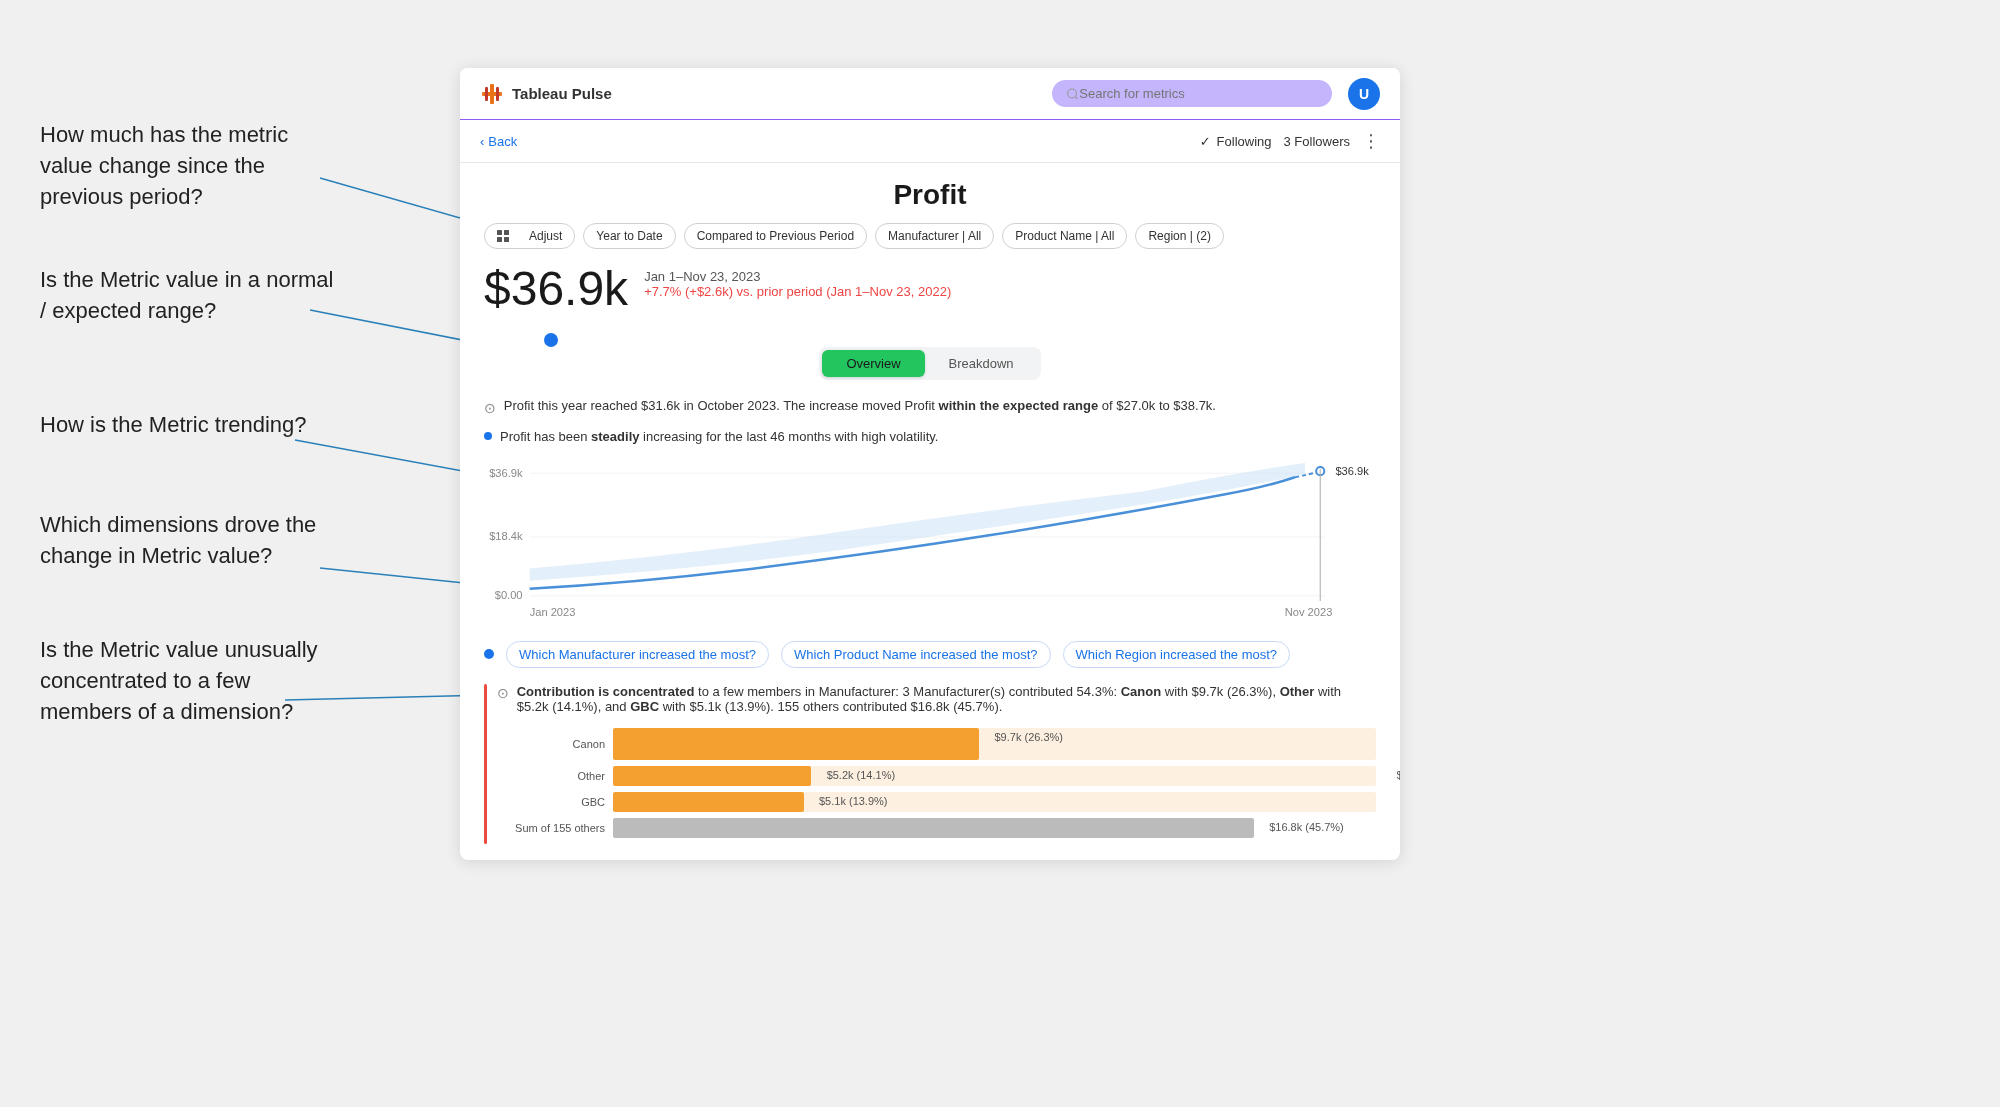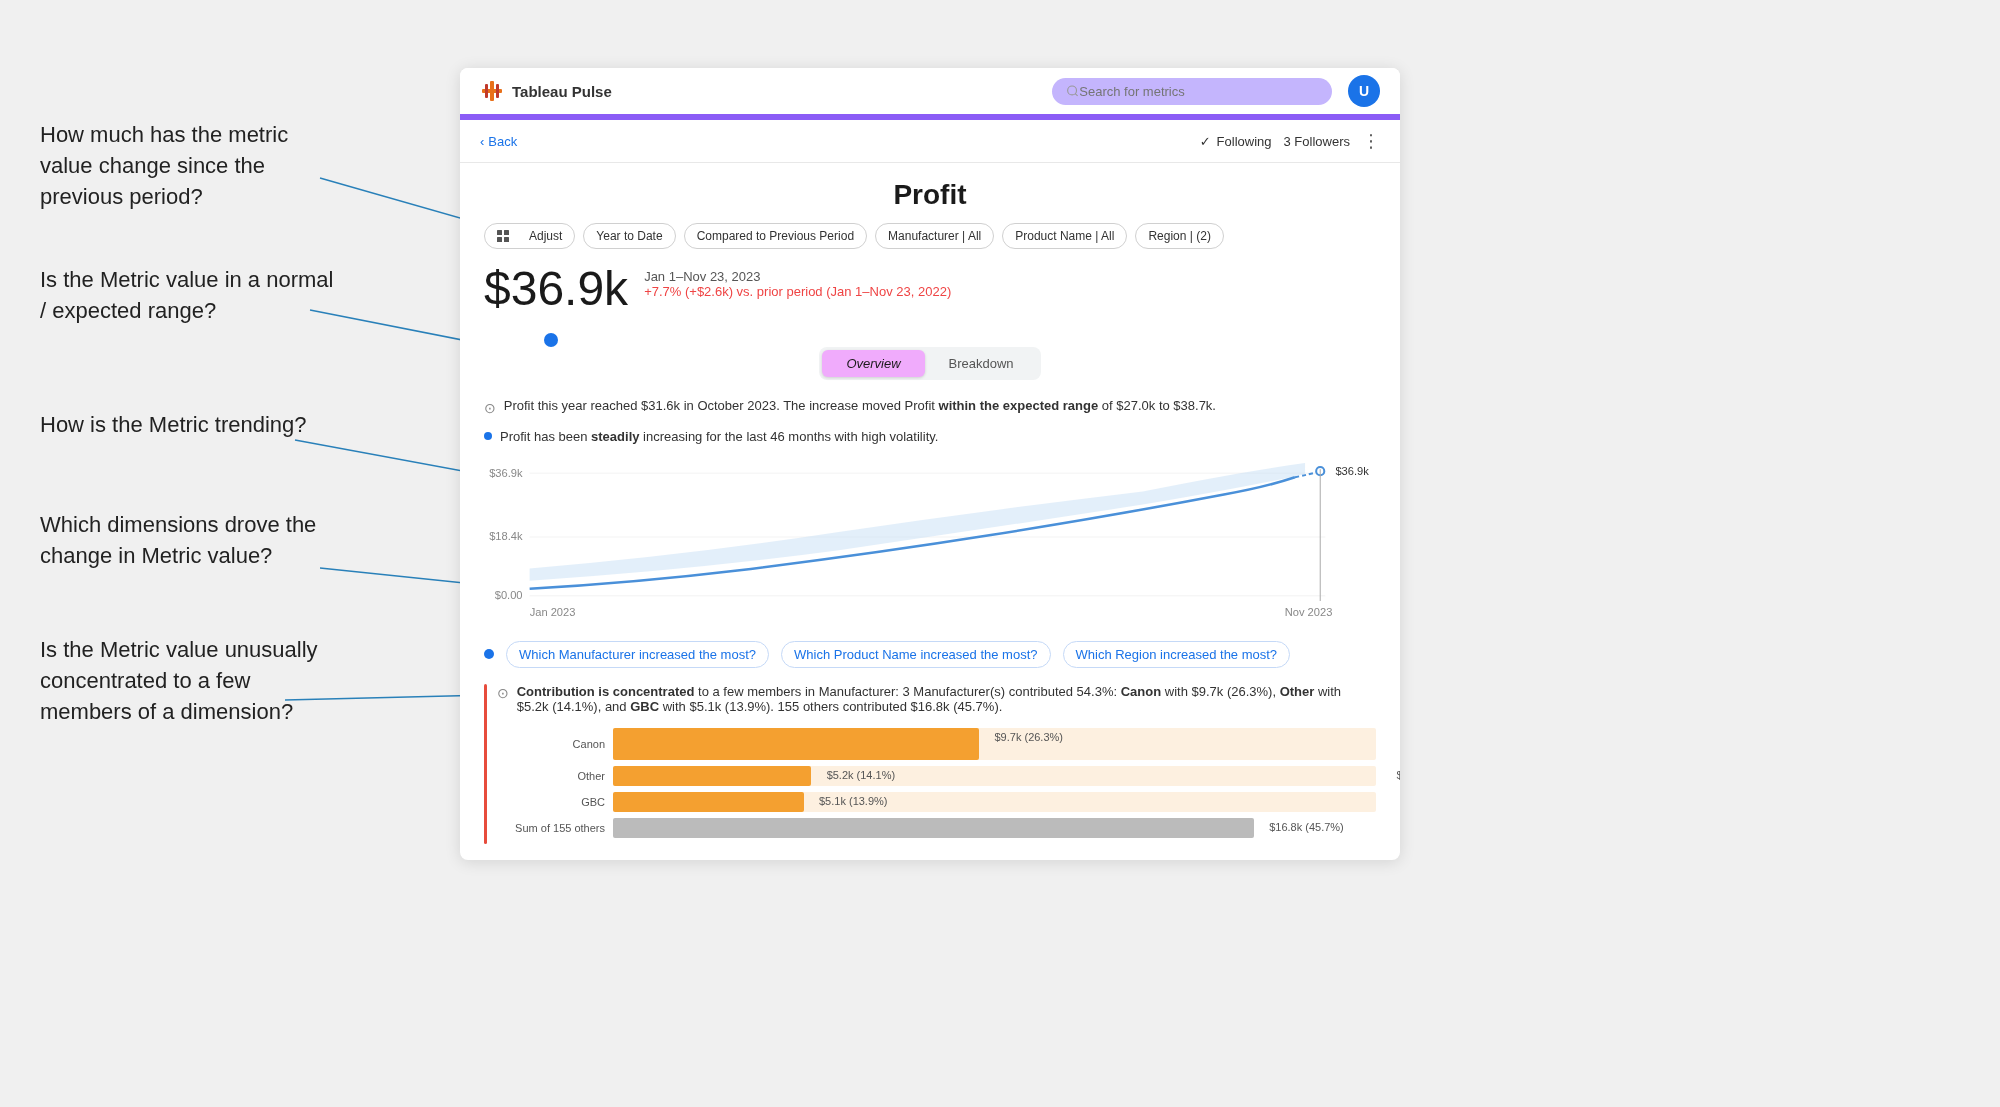--- a/index.html
+++ b/index.html
@@ -41,21 +41,21 @@
       box-shadow: 0 2px 16px rgba(0,0,0,0.12);
       overflow: hidden;
     }
 
     
     .header {
       display: flex;
       align-items: center;
       padding: 0 20px;
       height: 52px;
-      border-bottom: 6px solid #8b5cf6;
+      border-bottom: 1px solid #8b5cf6;
       background: #fff;
     }
 
     .logo {
       display: flex;
       align-items: center;
       gap: 8px;
       font-size: 15px;
       font-weight: 600;
       color: #333;
@@ -235,25 +235,24 @@
 
     .view-tab {
       padding: 6px 24px;
       border-radius: 6px;
       font-size: 13px;
       cursor: pointer;
       color: #555;
     }
 
     .view-tab.active {
-      background: #f0abfc;
+      background: #22c55e;
       color: #1a1a1a;
       font-weight: 500;
       box-shadow: 0 1px 3px rgba(0,0,0,0.15);
-      font-style: italic;
     }
 
     
     .insights {
       margin-bottom: 12px;
     }
 
     .insight-item {
       display: flex;
       align-items: flex-start;

